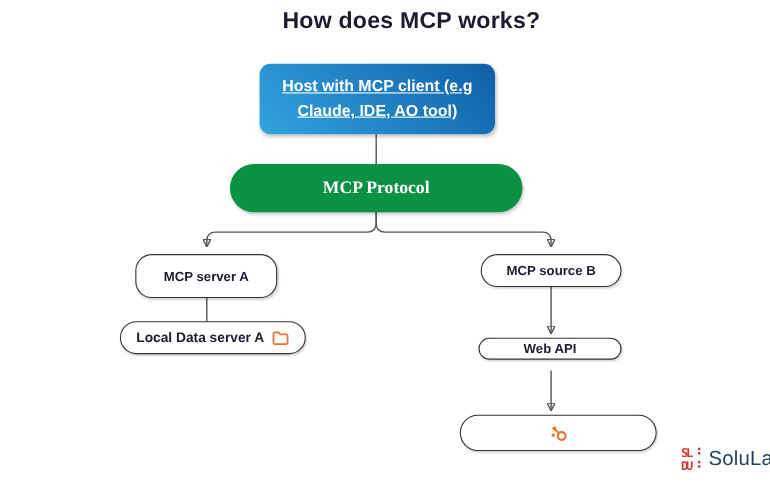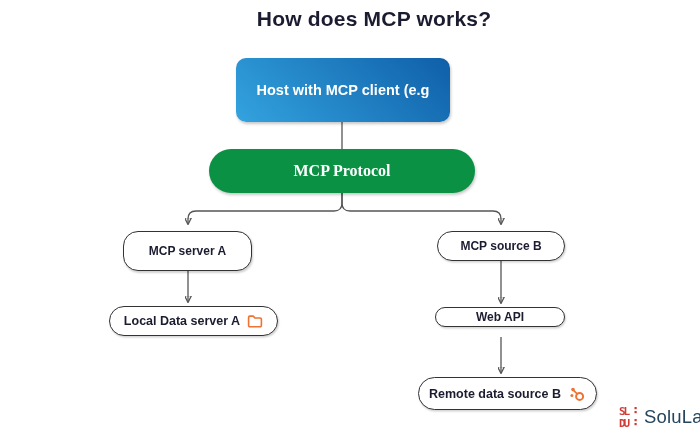--- a/index.html
+++ b/index.html
@@ -26,35 +26,35 @@
   .connectors path{stroke:var(--line-color);stroke-width:1.3;fill:none;}
   .arrowhead{fill:var(--line-color);stroke:none;}
   .node{
     position:absolute;display:flex;align-items:center;justify-content:center;
     box-sizing:border-box;text-align:center;
   }
   .node-host{
     left:236px;top:58px;width:214px;height:64px;border-radius:10px;
     background:linear-gradient(225deg,var(--host-gradient-start) 0%,var(--host-gradient-end) 100%);
     color:#ffffff;font-size:14.5px;font-weight:bold;line-height:1.55;
-    flex-direction:column;box-shadow:1px 2px 3px rgba(0,0,0,.22);
+    flex-direction:column;box-shadow:1px 2px 3px rgba(0,0,0,.22);text-decoration:underline;
   }
   .node-protocol{
     left:209px;top:149px;width:266px;height:44px;border-radius:22px;
     background:var(--protocol-green);color:#ffffff;
     font-size:16px;font-weight:bold;box-shadow:1px 2px 3px rgba(0,0,0,.22);font-family:Liberation Serif, serif;
   }
   .pill{
     background:#ffffff;border:1.2px solid var(--node-border);
     color:var(--text-dark);font-size:12px;font-weight:bold;
     box-shadow:1px 1.5px 2px rgba(0,0,0,.18);gap:7px;
   }
   .node-server-a{left:123px;top:231px;width:129px;height:40px;border-radius:15px;}
   .node-server-b{left:437px;top:231px;width:128px;height:30px;border-radius:15px;}
-  .node-local-data{left:109px;top:306px;width:169px;height:30px;border-radius:15px;font-size:12.5px;}
+  .node-local-data{left:109px;top:292px;width:169px;height:30px;border-radius:15px;font-size:12.5px;}
   .node-web-api{left:435px;top:307px;width:130px;height:20px;border-radius:15px;}
   .node-remote{left:418px;top:377px;width:179px;height:33px;border-radius:16.5px;font-size:12.5px;}
   .inline-icon{display:inline-flex;}
   .logo{
     position:absolute;left:619px;top:402px;height:30px;
     display:flex;align-items:center;gap:4px;white-space:nowrap;
   }
   .logo-text{font-size:18.5px;color:var(--logo-text-color);font-weight:500;letter-spacing:.2px;}
 </style>
 </head>
@@ -71,20 +71,21 @@
   <path d="M342,122 L342,149"></path>
   <path d="M342,193 L342,203 Q342,211 334,211 L196,211 Q188,211 188,219 L188,223" marker-end="url(#arrow)"></path>
   <path d="M342,193 L342,203 Q342,211 350,211 L493,211 Q501,211 501,219 L501,223" marker-end="url(#arrow)"></path>
   <path d="M188,261 L188,301" marker-end="url(#arrow)"></path>
   <path d="M501,261 L501,302" marker-end="url(#arrow)"></path>
   <path d="M501,337 L501,372" marker-end="url(#arrow)"></path>
 </svg>
 
 <div class="node node-host">
   <span>Host with MCP client (e.g</span>
+  <span>Claude, IDE, AO tool)</span>
 </div>
 
 <div class="node node-protocol">
   <span>MCP Protocol</span>
 </div>
 
 <div class="node pill node-server-a">
   <span>MCP server A</span>
 </div>
 
@@ -99,21 +100,20 @@
       <path d="M1.6,3.4 a1.3,1.3 0 0 1 1.3,-1.3 h3.3 l1.7,1.9 h5.2 a1.3,1.3 0 0 1 1.3,1.3 v6.2 a1.3,1.3 0 0 1 -1.3,1.3 h-10.2 a1.3,1.3 0 0 1 -1.3,-1.3 z" fill="none" stroke="#ee7333" stroke-width="1.6" stroke-linejoin="round"></path>
     </svg>
   </span>
 </div>
 
 <div class="node pill node-web-api">
   <span>Web API</span>
 </div>
 
 <div class="node pill node-remote">
-  <span>Remote data source B</span>
   <span class="inline-icon">
     <svg width="18" height="18" viewBox="0 0 18 18">
       <circle cx="11.6" cy="11.4" r="3.5" fill="none" stroke="#ee7333" stroke-width="2"></circle>
       <line x1="9.2" y1="8.9" x2="5.6" y2="5.4" stroke="#ee7333" stroke-width="1.7"></line>
       <circle cx="5" cy="4.6" r="1.8" fill="#ee7333"></circle>
       <circle cx="3.9" cy="10.6" r="1.5" fill="#ee7333"></circle>
     </svg>
   </span>
 </div>
 

